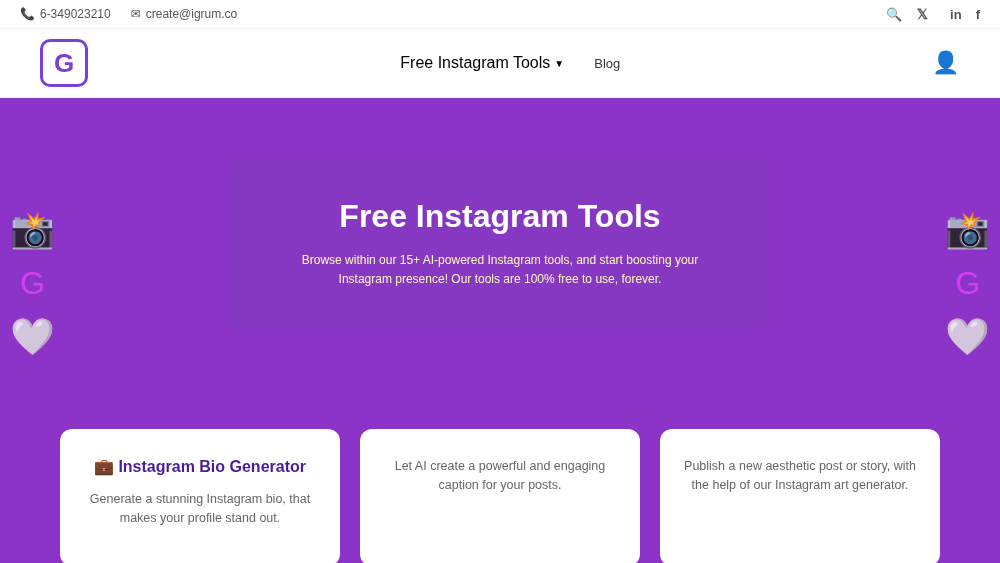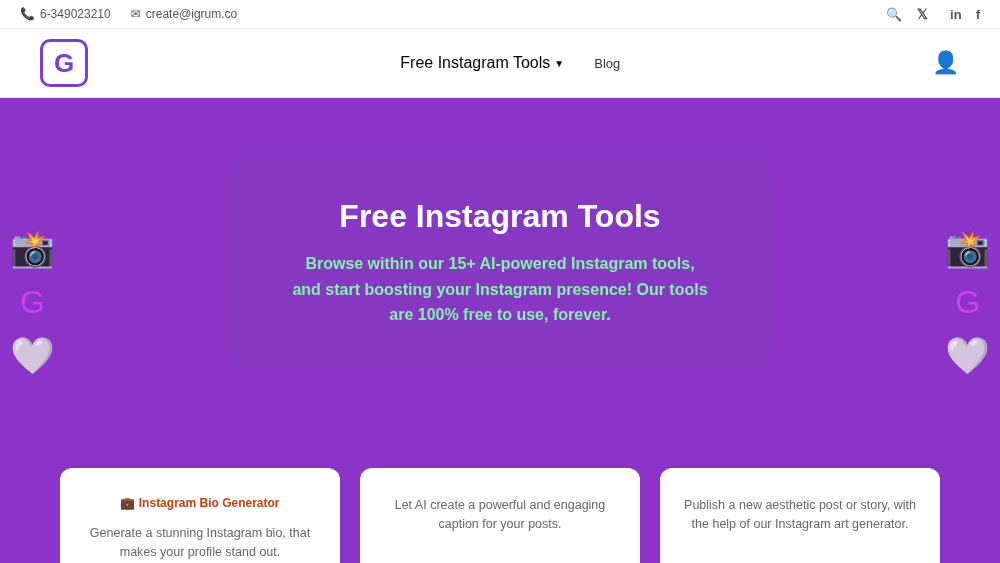--- a/index.html
+++ b/index.html
@@ -58,21 +58,21 @@
       align-items: center;
       justify-content: center;
     }
     .hero-inner {
       background: rgba(130, 60, 190, 0.55);
       border-radius: 10px;
       padding: 40px 60px;
       max-width: 540px;
     }
     .hero h1 { color: #fff; font-size: 32px; font-weight: bold; margin-bottom: 16px; }
-    .hero p { color: #86efac; font-size: 16px; line-height: 1.6; font-weight: bold; }
+    .hero p { color: #fef9c3; font-size: 12px; line-height: 1.6; }
 
     
     .side-icons-left, .side-icons-right {
       position: absolute;
       top: 50%;
       transform: translateY(-30%);
       display: flex; flex-direction: column; gap: 14px;
     }
     .side-icons-left { left: 10px; }
     .side-icons-right { right: 10px; }
@@ -92,23 +92,23 @@
       background: #fff;
       border-radius: 12px;
       padding: 28px 22px;
       display: flex;
       flex-direction: column;
       align-items: center;
       text-align: center;
       gap: 10px;
     }
     .card-title {
-      font-size: 12px;
+      font-size: 16px;
       font-weight: bold;
-      color: #c2410c;
+      color: #4c1d95;
       margin-bottom: 4px;
     }
     .card-desc {
       font-size: 12.5px;
       color: #666;
       line-height: 1.5;
       min-height: 48px;
     }
 
   </style>

